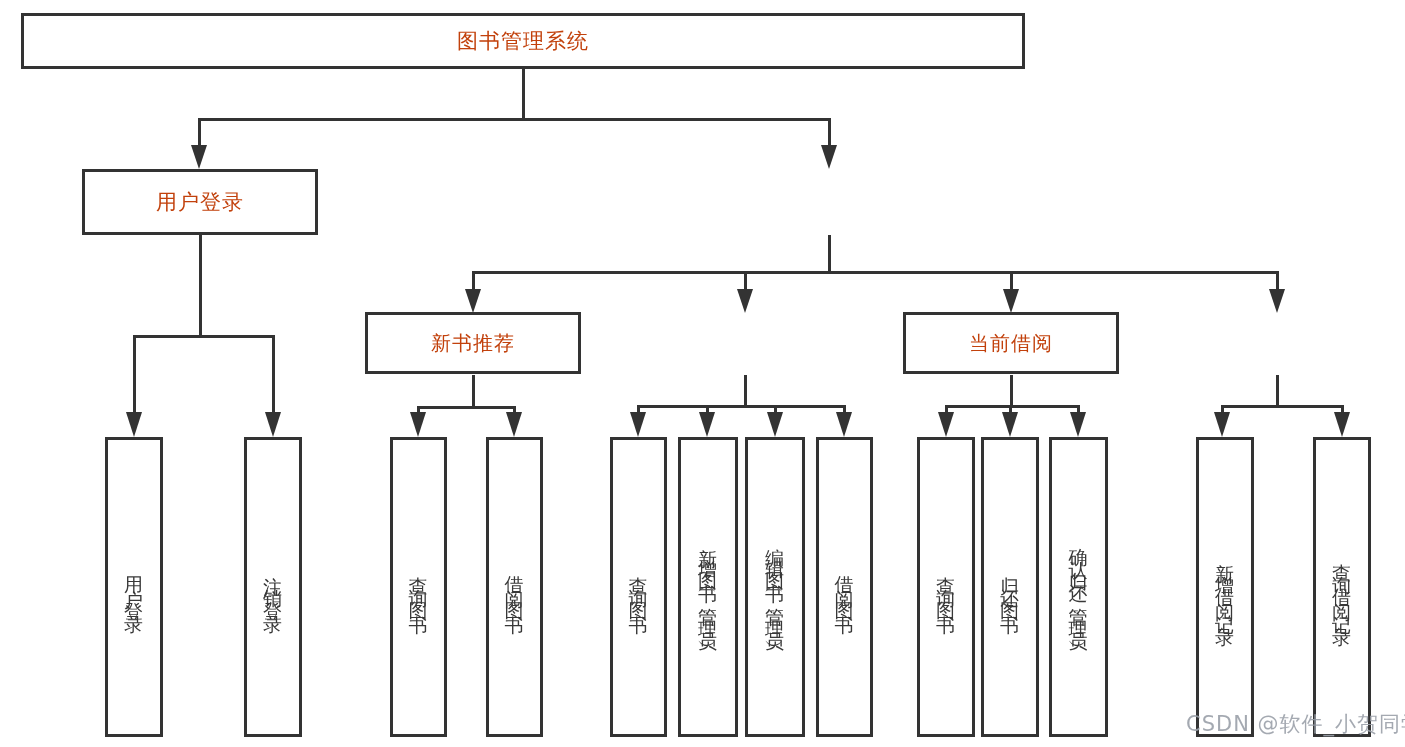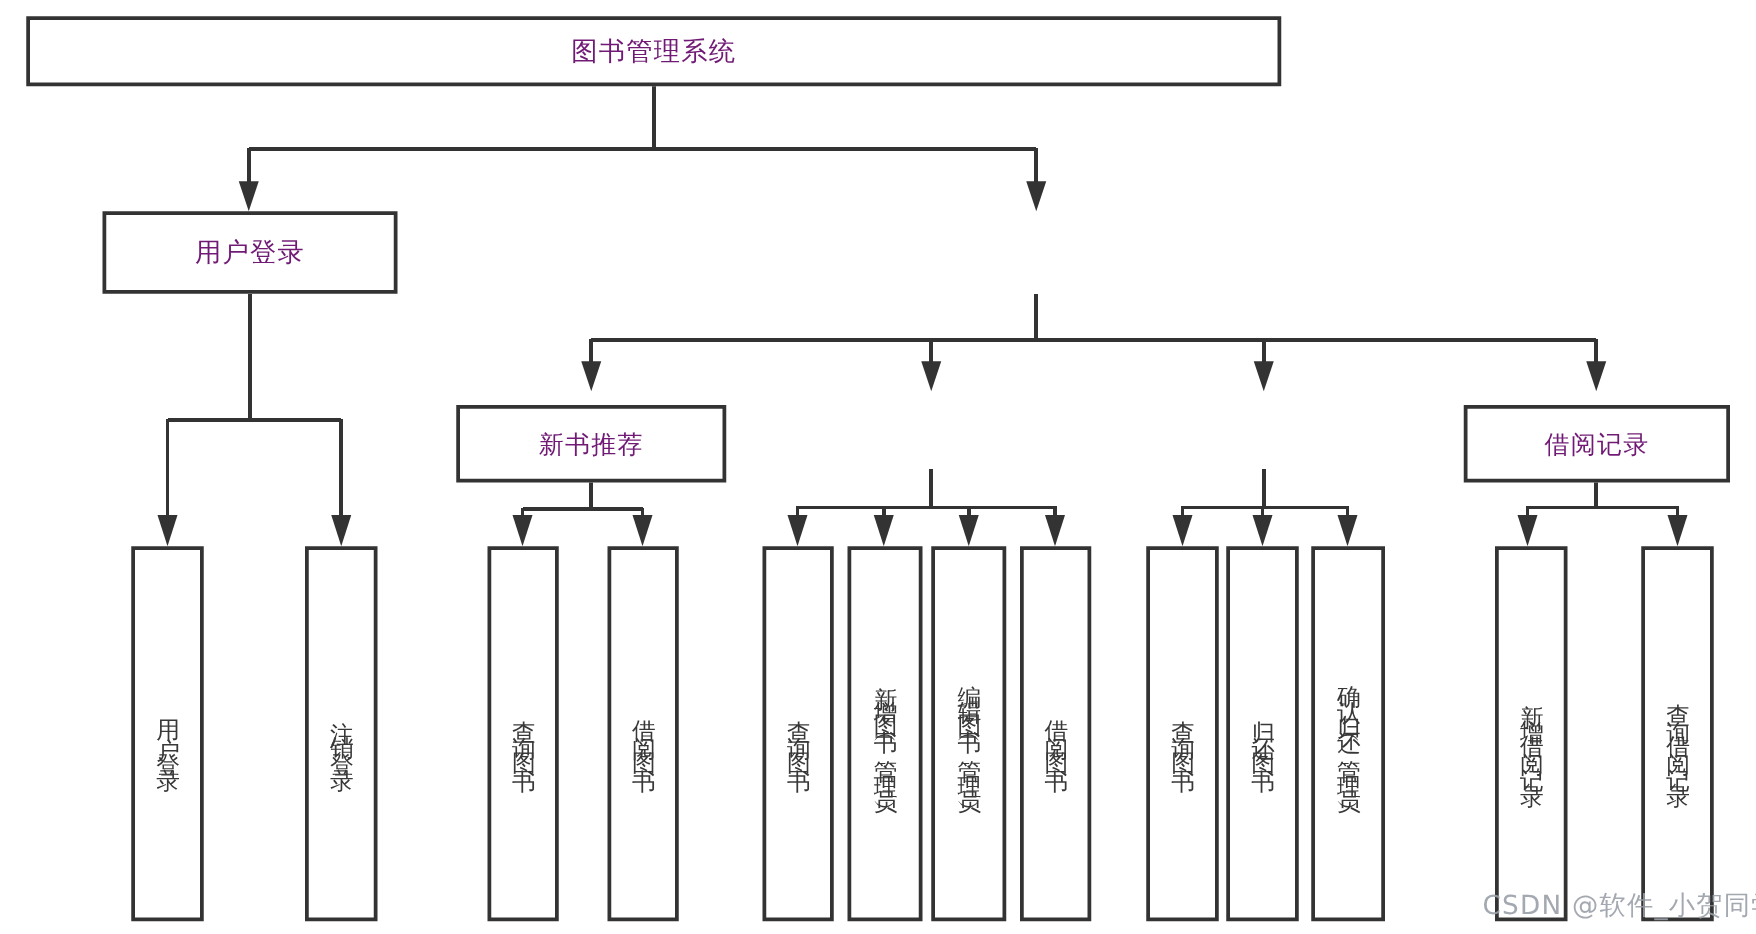--- a/index.html
+++ b/index.html
@@ -23,28 +23,28 @@
     pointer-events: none;
   }
   .node {
     position: absolute;
     box-sizing: border-box;
     border: 3px solid #333333;
     background: #ffffff;
     display: flex;
     align-items: center;
     justify-content: center;
-    color: #701a75;
+    color: #c2410c;
     font-size: 21px;
     letter-spacing: 1px;
     white-space: nowrap;
   }
   .node.root   { left: 21px;  top: 13px;  width: 1004px; height: 56px; }
   .node.lvl2   { top: 169px; width: 236px; height: 66px; }
-  .node.lvl3   { top: 324px; height: 62px; font-size: 20px; }
+  .node.lvl3   { top: 312px; height: 62px; font-size: 20px; }
   .vnode {
     position: absolute;
     top: 437px;
     height: 300px;
     box-sizing: border-box;
     border: 3px solid #333333;
     background: #ffffff;
     display: flex;
     align-items: center;
     justify-content: center;
@@ -148,22 +148,22 @@
     <span>图书管理系统</span>
   </div>
 
   <div class="node lvl2" style="left:82px;">
     <span>用户登录</span>
   </div>
 
   <div class="node lvl3" style="left:365px;width:216px;">
     <span>新书推荐</span>
   </div>
-  <div class="node lvl3" style="left:1171px;width:213px;">
-    <span>借阅记录</span>
+  <div class="node lvl3" style="left:903px;width:216px;">
+    <span>当前借阅</span>
   </div>
 
   <div class="vnode" style="left:105px;width:58px;">
     <span class="vtext">用户登录</span>
   </div>
   <div class="vnode" style="left:244px;width:58px;">
     <span class="vtext">注销登录</span>
   </div>
 
   <div class="vnode" style="left:390px;width:57px;">

